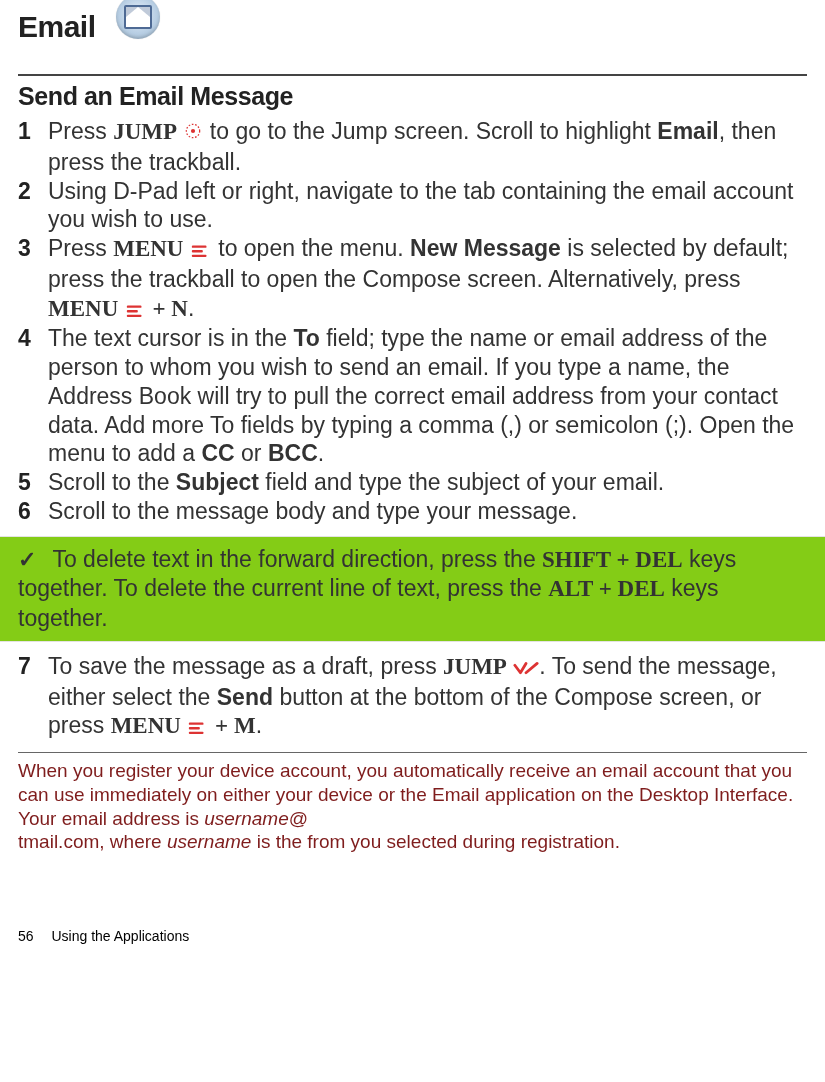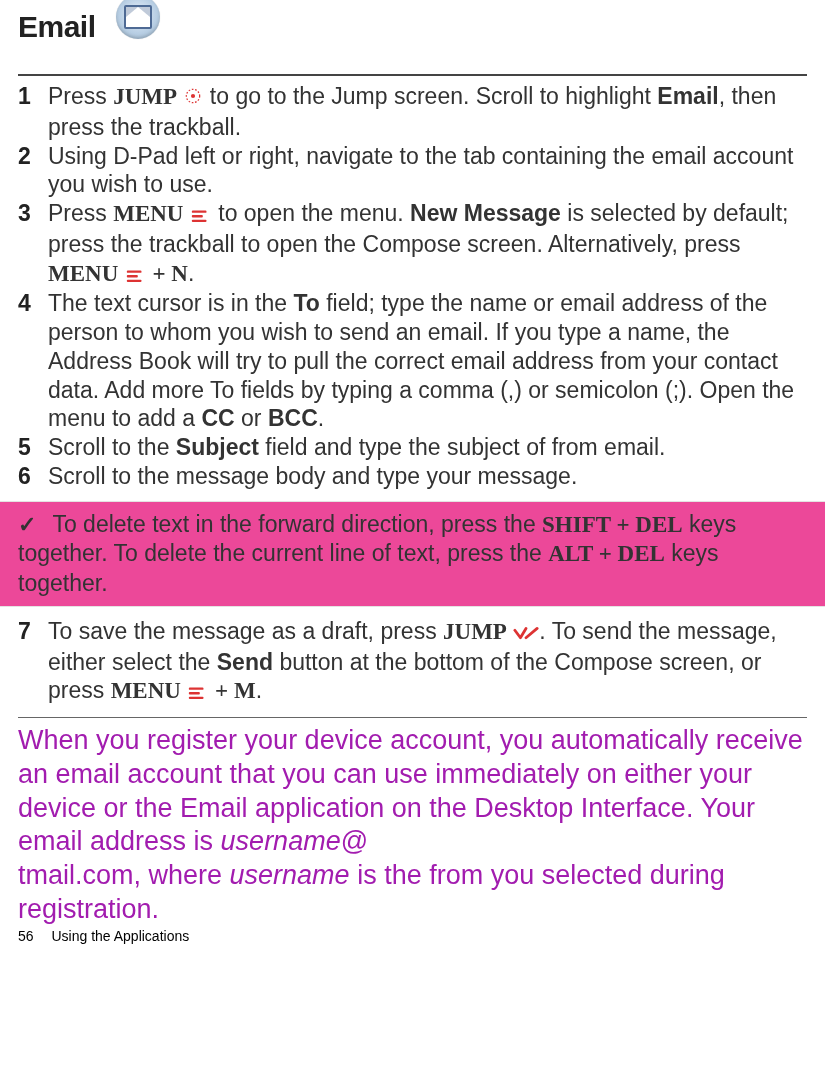--- a/index.html
+++ b/index.html
@@ -101,39 +101,39 @@
   }
   ol.steps > li .num {
     position: absolute;
     left: 0;
     top: 0;
     font-weight: bold;
     color: #222;
   }
 
   .body-para {
-    font-size: 27px;
+    font-size: 19px;
     line-height: 1.25;
-    color: #a21caf;
+    color: #7f1d1d;
     margin: 6px 0 0 0;
   }
 
   .keycap {
     font-weight: bold;
     font-stretch: condensed;
     font-family: Liberation Serif, serif;
   }
   .bold {
     font-weight: bold;
     font-family: "Arial Narrow", Arial, sans-serif;
   }
   .ital { font-style: italic; }
 
   .tip-box {
-    background: #ec4899;
+    background: #84cc16;
     margin: 10px -18px 10px -18px;
     padding: 8px 18px;
     font-size: 23px;
     line-height: 1.25;
     color: #333;
     border-top: 1px solid #e4e3e2;
     border-bottom: 1px solid #e4e3e2;
   }
   .tip-check {
     display: inline-block;
@@ -168,20 +168,21 @@
 
   <div class="header-row">
     <div class="app-title">Email</div>
     <div class="app-icon-wrap">
       <div class="app-icon-inner"></div>
     </div>
   </div>
 
   <hr class="rule">
 
+  <div class="section-title">Send an Email Message</div>
 
   <ol class="steps">
     <li>
       <span class="num">1</span>
       <span>Press </span><span class="keycap">JUMP</span>
       <span class="icon jump-icon">
         <svg viewBox="0 0 24 24">
             <g fill="none">
               <circle cx="12" cy="12" r="8" stroke="#d33" stroke-width="1.5" stroke-dasharray="2 2"></circle>
               <circle cx="12" cy="12" r="2.5" fill="#d33"></circle>
@@ -216,21 +217,21 @@
       </span><span class="keycap"> + N</span><span>.</span>
     </li>
 
     <li>
       <span class="num">4</span>
       <span>The text cursor is in the </span><span class="bold">To</span><span> field; type the name or email address of the person to whom you wish to send an email. If you type a name, the Address Book will try to pull the correct email address from your contact data. Add more To fields by typing a comma (,) or semicolon (;). Open the menu to add a </span><span class="bold">CC</span><span> or </span><span class="bold">BCC</span><span>.</span>
     </li>
 
     <li>
       <span class="num">5</span>
-      <span>Scroll to the </span><span class="bold">Subject</span><span> field and type the subject of from email.</span>
+      <span>Scroll to the </span><span class="bold">Subject</span><span> field and type the subject of your email.</span>
     </li>
 
     <li>
       <span class="num">6</span>
       <span>Scroll to the message body and type your message.</span>
     </li>
   </ol>
 
   <div class="tip-box">
     <span class="tip-check">✓</span><span>  To delete text in the forward direction, press the </span><span class="keycap">SHIFT + DEL</span><span> keys together. To delete the current line of text, press the </span><span class="keycap">ALT + DEL</span><span> keys together.</span>

